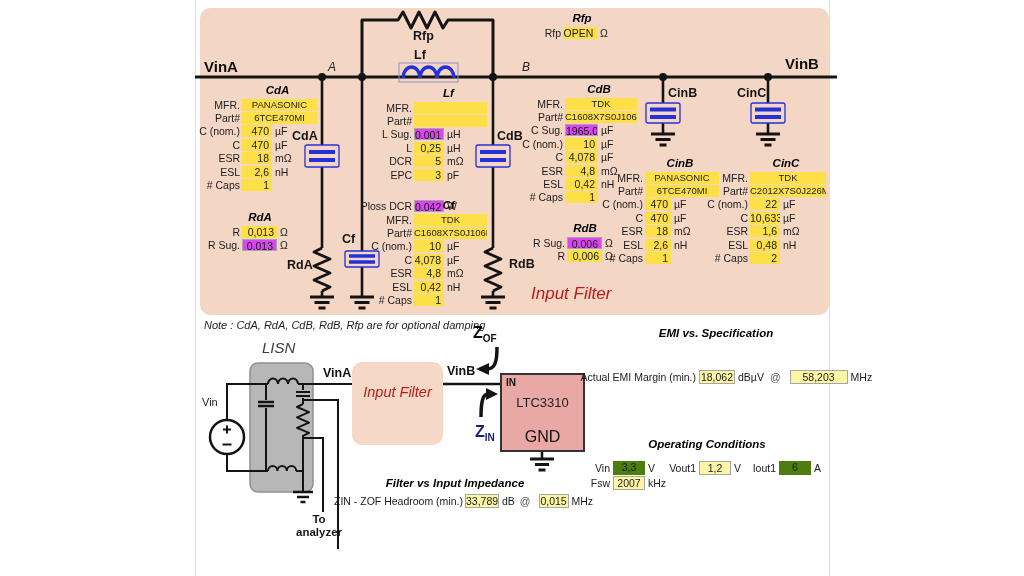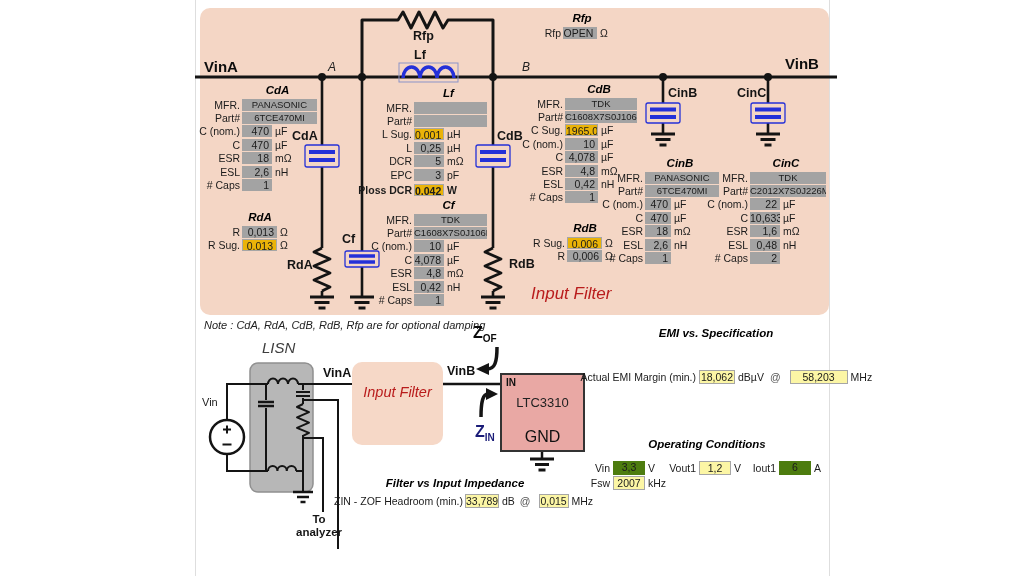--- a/index.html
+++ b/index.html
@@ -21,27 +21,27 @@
   .zlab{font-weight:bold;font-size:16px;color:#0a0a0a;}
   .zlab sub{font-size:10px;}
   .zin{color:#1a1c78;}
   .smbold{font-weight:bold;font-size:12.5px;color:#111;}
 
   
   .ftable{position:absolute;font-size:10.5px;}
   .ttitle{font-style:italic;font-weight:bold;font-size:11.5px;color:#000;height:14px;
           margin-left:calc(var(--lw) - 6px);width:calc(var(--ww,40px) + 12px);text-align:center;}
   .trow{display:flex;align-items:center;height:13.4px;}
-  .trow.gap{margin-top:2px;font-weight:bold;}
+  .trow.gap{margin-top:18px;}
   .tlabel{width:var(--lw);text-align:right;color:#1b1b1b;flex:none;}
   .tcell{height:12px;line-height:12px;margin-left:2px;flex:none;box-sizing:border-box;overflow:hidden;}
   .tcell.num{width:var(--cw);text-align:right;padding-right:3px;}
   .tcell.wide{width:var(--ww);text-align:center;font-size:9.5px;}
-  .tcell.cyan{background:#a3a3a3;}
-  .tcell.yellow{background:#eab308;border:1px solid #a6a6a6;}
+  .tcell.cyan{background:#fde047;}
+  .tcell.yellow{background:#d946ef;border:1px solid #a6a6a6;}
   .tunit{margin-left:3px;}
 
   
   .btitle{position:absolute;font-style:italic;font-weight:bold;font-size:11.5px;color:#000;text-align:center;}
   .fgroup{position:absolute;display:flex;align-items:center;font-size:10.5px;white-space:nowrap;}
   .flabel{text-align:right;flex:none;}
   .fcell{height:14px;line-height:13px;margin:0 3px;text-align:center;flex:none;box-sizing:border-box;}
   .fcell.cyan{background:#4d7c0f;}
   .fcell.yellow{background:#fcf6a5;border:1px solid #a6a6a6;}
   .at{color:#555;margin:0 6px;}

